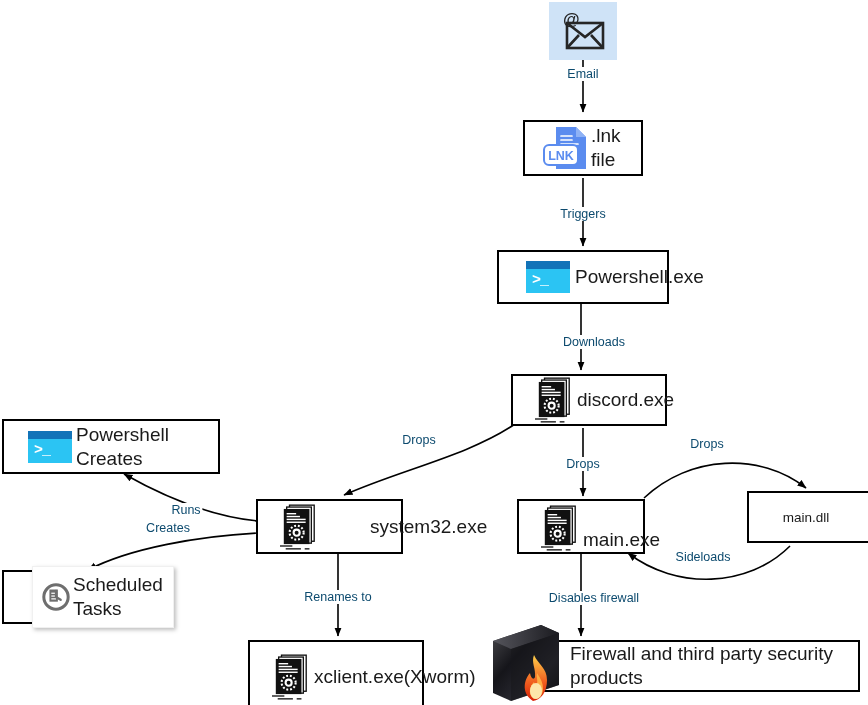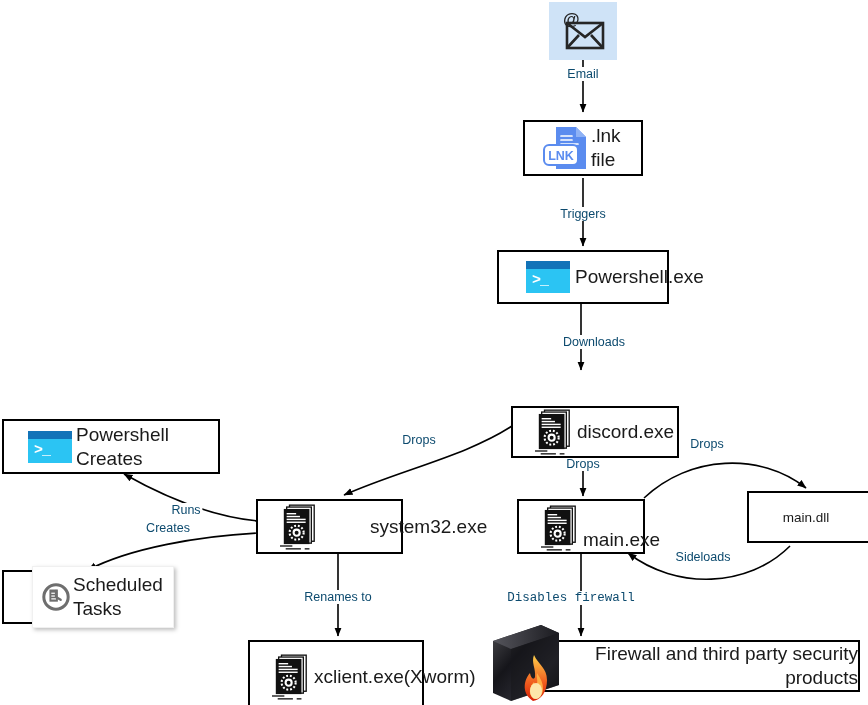--- a/index.html
+++ b/index.html
@@ -137,21 +137,20 @@
   #firewall-node {
     position: absolute;
     left: 516px;
     top: 640px;
     width: 340px;
     height: 48px;
     border: 2px solid #000;
     background: #fff;
     display: flex;
     align-items: center;
-    text-align: right;
   }
   #firewall-icon {
     position: absolute;
     left: 489px;
     top: 621px;
     width: 76px;
     height: 84px;
   }
 </style>
 </head>
@@ -194,21 +193,21 @@
   <div class="edge-label" style="left:583px; top:74px;">Email</div>
   <div class="edge-label" style="left:583px; top:214px;">Triggers</div>
   <div class="edge-label" style="left:594px; top:342px;">Downloads</div>
   <div class="edge-label" style="left:419px; top:440px;">Drops</div>
   <div class="edge-label" style="left:583px; top:464px;">Drops</div>
   <div class="edge-label" style="left:186px; top:510px;">Runs</div>
   <div class="edge-label" style="left:168px; top:528px;">Creates</div>
   <div class="edge-label" style="left:338px; top:597px;">Renames to</div>
   <div class="edge-label" style="left:707px; top:444px;">Drops</div>
   <div class="edge-label" style="left:703px; top:557px;">Sideloads</div>
-  <div class="edge-label" style="left:571px; top:598px;font-family:Liberation Mono, monospace;">Disables firewall</div>
+  <div class="edge-label" style="left:594px; top:598px;">Disables firewall</div>
 
   <div id="email-node">
     <svg width="46" height="40" viewBox="0 0 46 40">
       <g fill="none" stroke="#262626" stroke-width="2.6">
         <rect x="7" y="12" width="36" height="25"></rect>
         <path d="M7,12 L25,26 L43,12"></path>
         <path d="M7,37 L19,24 M43,37 L31,24"></path>
       </g>
       <text x="3" y="14" font-family="Liberation Sans, sans-serif" font-size="17" font-weight="bold" fill="#262626">@</text>
     </svg>
@@ -234,21 +233,21 @@
   <div class="node" style="left:497px; top:250px; width:172px; height:54px;">
     <div class="icon-wrap" style="width:54px; margin-left:2px;">
       <div class="term-icon">
         <div class="bar"></div>
         <div class="prompt">&gt;_</div>
       </div>
     </div>
     <span class="node-label">Powershell.exe</span>
   </div>
 
-  <div class="node" style="left:511px; top:374px; width:168px; height:52px;margin-top:32px;">
+  <div class="node" style="left:511px; top:374px; width:156px; height:52px;">
     <div class="icon-wrap" style="width:46px; margin-left:-2px;">
       <svg class="exe-icon" viewBox="0 0 40 50">
         <rect x="10" y="2" width="26" height="38" fill="#ffffff" stroke="#111" stroke-width="1.4"></rect>
         <rect x="7" y="4" width="26" height="38" fill="#ffffff" stroke="#111" stroke-width="1.4"></rect>
         <rect x="4" y="6" width="27" height="37" fill="#111111"></rect>
         <g stroke="#ffffff" stroke-width="1.5">
           <path d="M7,11 H17"></path>
             <path d="M7,14 H21"></path>
             <path d="M7,17 H27"></path>
             <path d="M7,20 H27"></path>

